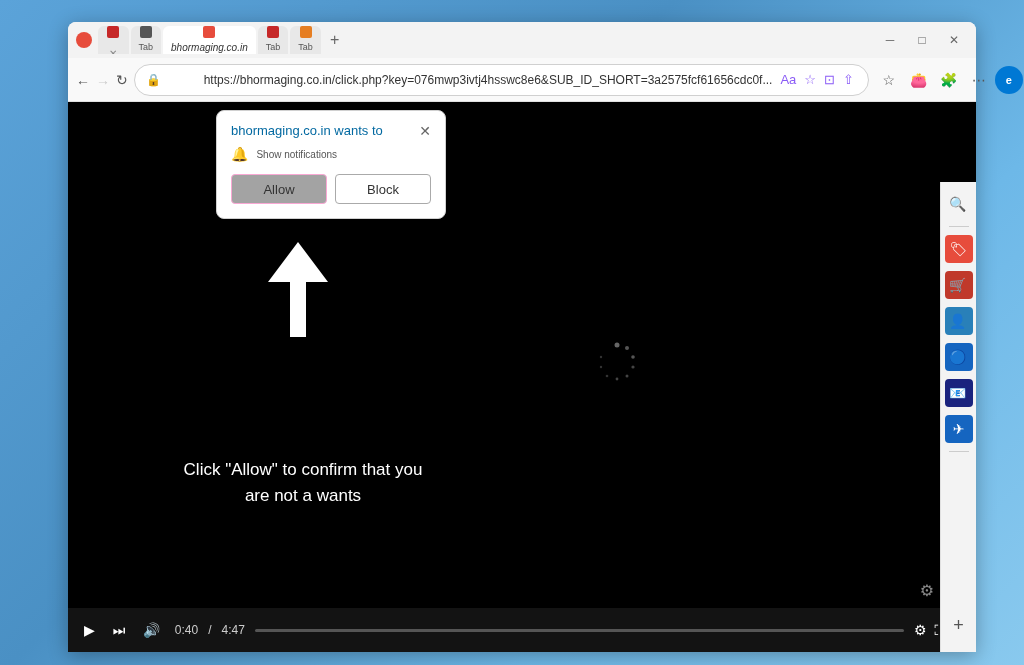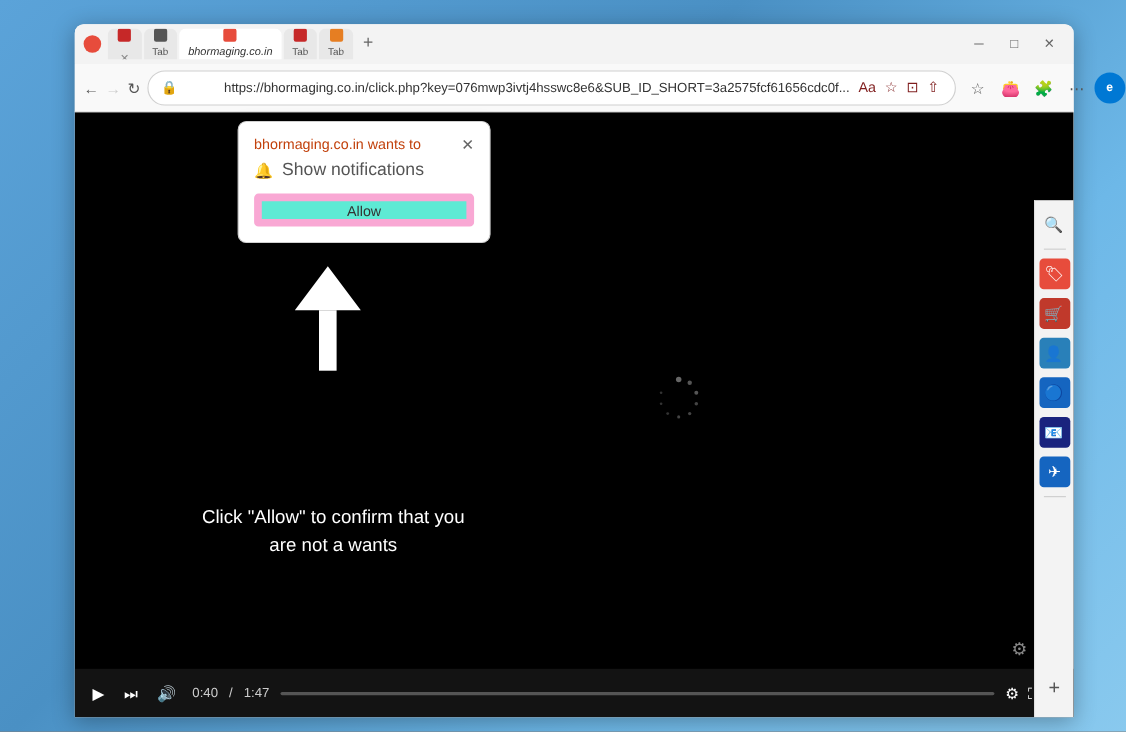--- a/index.html
+++ b/index.html
@@ -189,21 +189,21 @@
       padding-left: 36px;
     }
 
     .address-bar-icons {
       display: flex;
       gap: 4px;
     }
 
     .addr-icon {
       font-size: 13px;
-      color: #7f1d1d;
+      color: #8b5cf6;
       cursor: pointer;
       padding: 2px;
     }
 
     .nav-right-icons {
       display: flex;
       gap: 2px;
     }
 
     .nav-icon-btn {
@@ -359,21 +359,21 @@
 
     .popup-header {
       display: flex;
       align-items: center;
       justify-content: space-between;
       margin-bottom: 8px;
     }
 
     .popup-title {
       font-size: 13px;
-      color: #c2410c;
+      color: #0369a1;
       font-weight: 500;
     }
 
     .popup-close {
       background: none;
       border: none;
       cursor: pointer;
       font-size: 14px;
       color: #666;
       padding: 0;
@@ -386,34 +386,34 @@
       gap: 8px;
       margin-bottom: 12px;
     }
 
     .bell-icon {
       font-size: 14px;
       color: #555;
     }
 
     .popup-notification-text {
-      font-size: 16px;
+      font-size: 10px;
       color: #555;
     }
 
     .popup-buttons {
       display: flex;
       gap: 8px;
     }
 
     .btn-allow {
       flex: 1;
       height: 30px;
-      background: #5eead4;
-      border: 7px solid #f9a8d4;
+      background: #a3a3a3;
+      border: 1px solid #f9a8d4;
       border-radius: 4px;
       font-size: 13px;
       cursor: pointer;
       color: #333;
     }
 
     .btn-block {
       flex: 1;
       height: 30px;
       background: white;
@@ -533,21 +533,21 @@
             </svg>
           </div>
         </div>
 
         <div class="video-controls">
           <button class="vc-btn">▶</button>
           <button class="vc-btn">⏭</button>
           <button class="vc-btn">🔊</button>
           <span class="vc-time">0:40</span>
           <span class="vc-time">/</span>
-          <span class="vc-time">1:47</span>
+          <span class="vc-time">4:47</span>
           <div class="vc-progress"></div>
           <div class="vc-right">
             <button class="vc-gear">⚙</button>
             <button class="vc-gear">⛶</button>
             <button class="vc-gear">⬇</button>
           </div>
         </div>
 
         <button style="position:absolute;bottom:52px;right:42px;background:none;border:none;color:#888;font-size:16px;cursor:pointer;">⚙</button>
 
@@ -572,18 +572,19 @@
       <div class="popup-header">
         <span class="popup-title">bhormaging.co.in wants to</span>
         <button class="popup-close">✕</button>
       </div>
       <div class="popup-notification-row">
         <span class="bell-icon">🔔</span>
         <span class="popup-notification-text">Show notifications</span>
       </div>
       <div class="popup-buttons">
         <button class="btn-allow">Allow</button>
+        <button class="btn-block">Block</button>
       </div>
     </div>
 
   </div>
 
 </div>
 
 </body></html>

